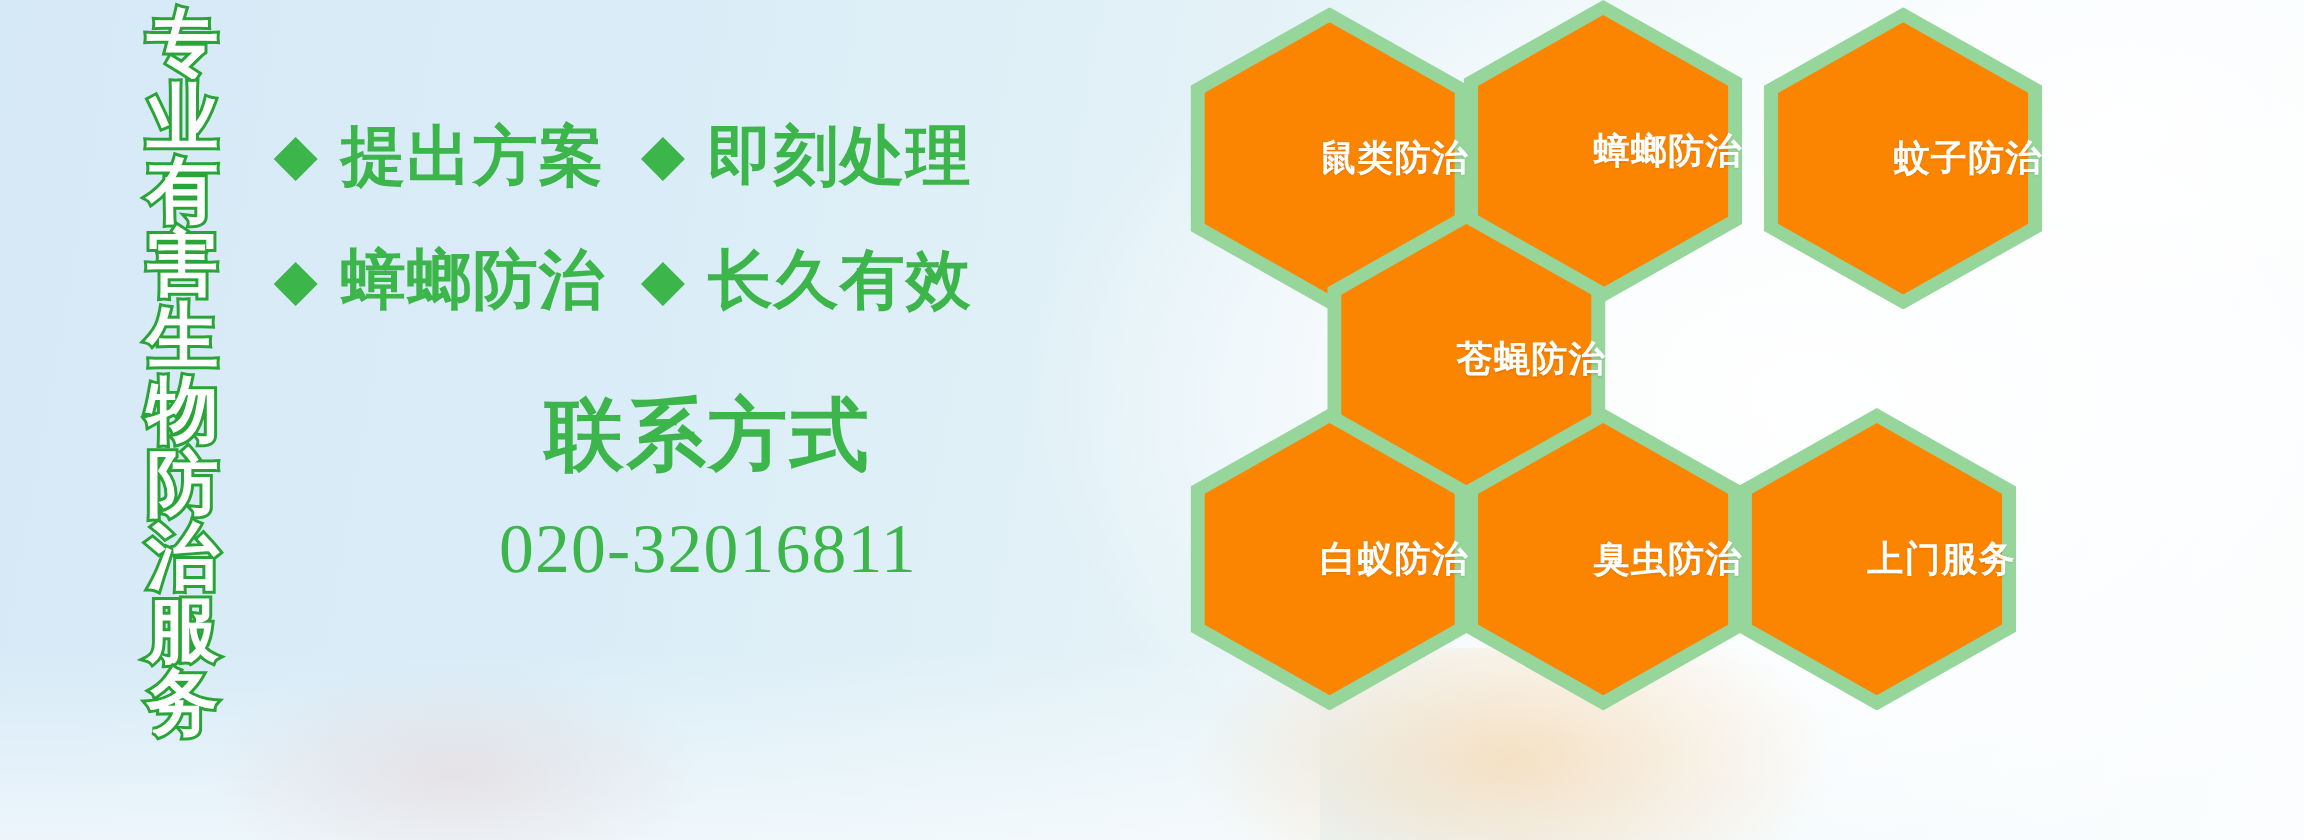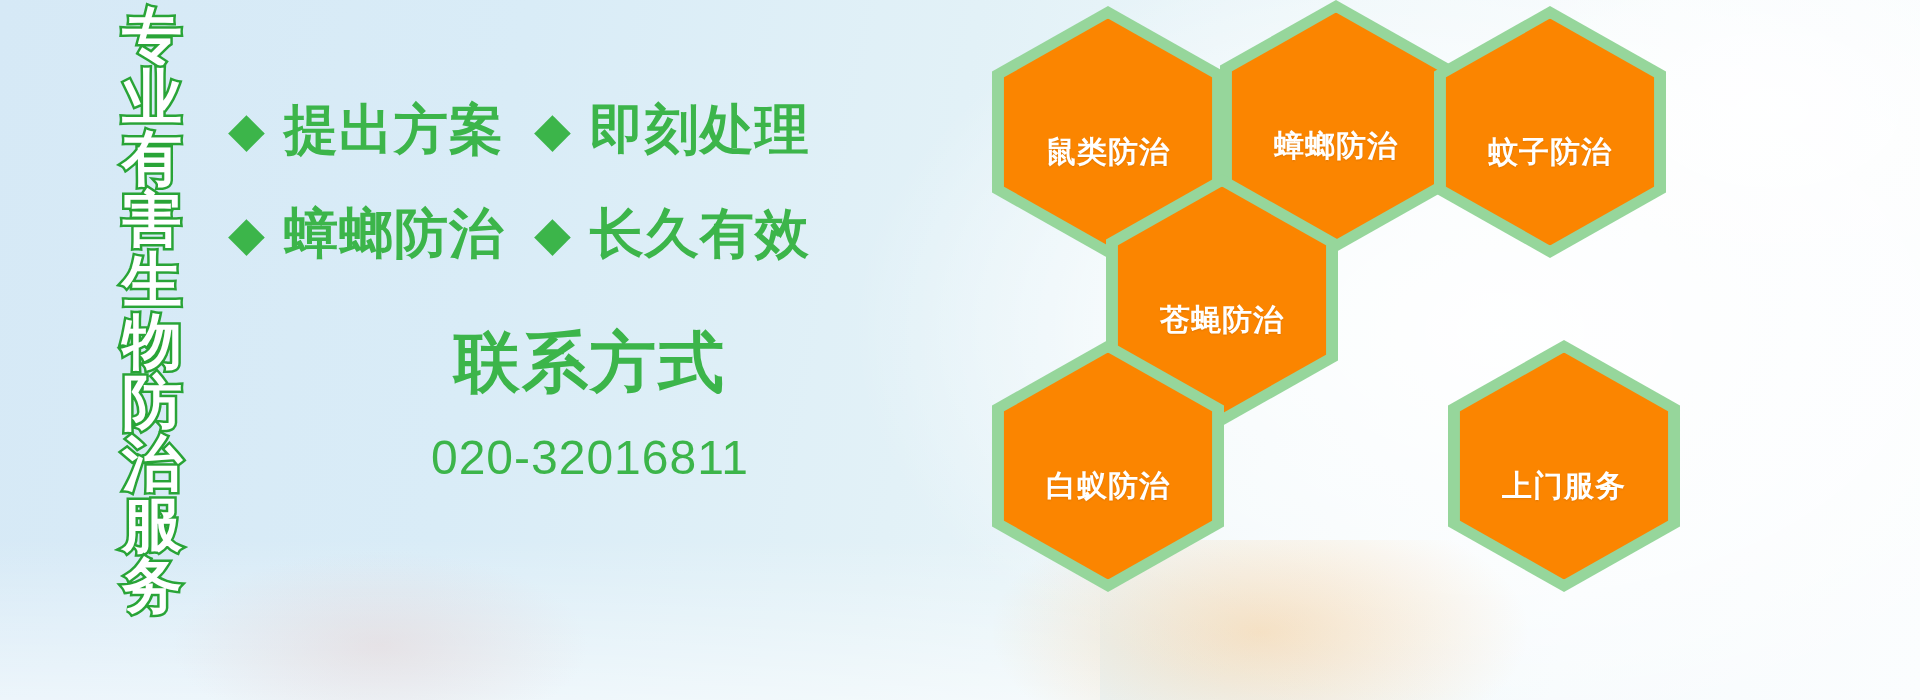--- a/index.html
+++ b/index.html
@@ -80,24 +80,24 @@
     position:absolute; left:310px; top:318px;
     width:560px; text-align:center;
     color:#3cb54a;
   }
   #contact-title {
     font-size:66px; font-weight:bold;
     letter-spacing:2px;
     margin-bottom:12px;
   }
   .phone {
-    font-size:48px; font-weight:normal;
+    font-size:58px; font-weight:normal;
     letter-spacing:1px;
     line-height:76px;
-    font-family:Liberation Sans, sans-serif;
+    font-family:Liberation Serif, serif;
   }
 
   
   #hex-grid {
     position:absolute; left:1046px; top:0px;
     width:620px; height:680px;
   }
   .hex-cell {
     position:absolute;
     width:232px; height:252px;
@@ -109,27 +109,26 @@
   }
   .hex-outer { background:#96d69b; }
   .hex-inner {
     background:#fb8500;
     transform: scale(0.90);
     transform-origin:50% 50%;
   }
   .hex-label {
     position:absolute; left:0; top:50%;
     transform:translateY(-50%);
-    width:100%; text-align:center;
+    width:100%; text-align:right;
     color:#ffffff;
     font-size:30px; font-weight:bold;
     letter-spacing:1px;
     z-index:3;
     text-shadow:0 1px 2px rgba(0,0,0,0.10);
-    margin-top:20px;
   }
 </style>
 </head>
 <body>
 
 <div id="banner">
 
   <div class="bg-wash-bottom"></div>
   <div class="bg-blob-a"></div>
   <div class="bg-blob-b"></div>
@@ -175,39 +174,44 @@
       <div class="hex-inner"></div>
       <div class="hex-label">鼠类防治</div>
     </div>
 
     <div class="hex-cell" style="left:174px; top:0;">
       <div class="hex-outer"></div>
       <div class="hex-inner"></div>
       <div class="hex-label">蟑螂防治</div>
     </div>
 
-    <div class="hex-cell" style="left:388px; top:6px;">
+    <div class="hex-cell" style="left:424px; top:6px;">
       <div class="hex-outer"></div>
       <div class="hex-inner"></div>
       <div class="hex-label">蚊子防治</div>
     </div>
 
     <div class="hex-cell" style="left:60px; top:174px;font-family:Liberation Serif, serif;">
       <div class="hex-outer"></div>
       <div class="hex-inner"></div>
       <div class="hex-label">苍蝇防治</div>
     </div>
 
 
     <div class="hex-cell" style="left:-54px; top:340px;">
       <div class="hex-outer"></div>
       <div class="hex-inner"></div>
       <div class="hex-label">白蚁防治</div>
     </div>
 
+    <div class="hex-cell" style="left:174px; top:340px;">
+      <div class="hex-outer"></div>
+      <div class="hex-inner"></div>
+      <div class="hex-label">臭虫防治</div>
+    </div>
 
     <div class="hex-cell" style="left:402px; top:340px;">
       <div class="hex-outer"></div>
       <div class="hex-inner"></div>
       <div class="hex-label">上门服务</div>
     </div>
 
   </div>
 
 </div>

